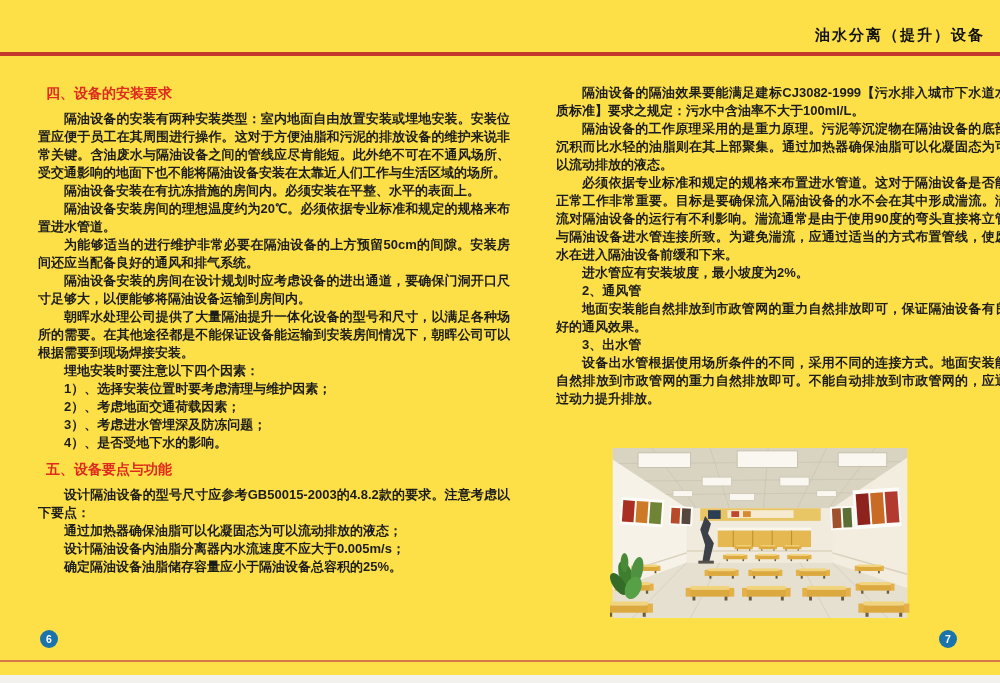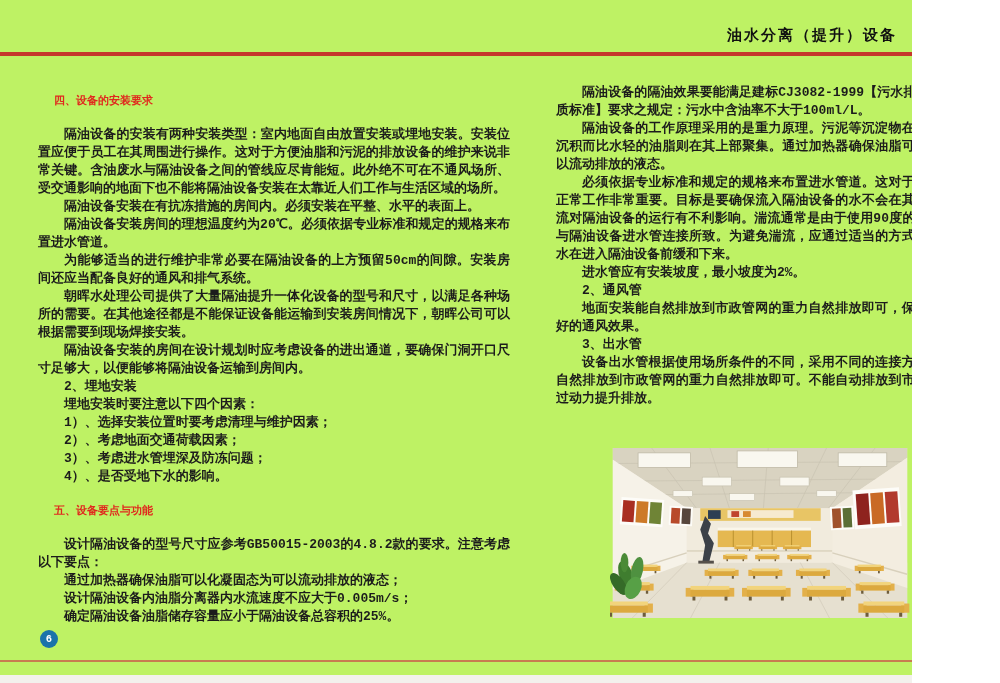--- a/index.html
+++ b/index.html
@@ -1,31 +1,31 @@
 <!DOCTYPE html>
 <html><head>
 <meta charset="utf-8">
 <style>
   html,body{margin:0;padding:0;background:#ffffff;}
   .page{
-    position:relative;width:912px;height:683px;background:#bef264;
-    font-family:Liberation Mono, monospace;overflow:hidden;
+    position:relative;width:1000px;height:683px;background:#fde047;
+    font-family:Liberation Sans, sans-serif;overflow:hidden;
   }
   .doc-title{
     position:absolute;top:26px;right:15px;
     font-size:15px;font-weight:bold;color:#111;letter-spacing:2px;
   }
   .rule-top{position:absolute;left:0;top:52px;width:1000px;height:4px;background:#c5382c;}
   .rule-bottom{position:absolute;left:0;top:660px;width:1000px;height:2px;background:#c9564a;opacity:.75;}
   .edge-strip{position:absolute;left:0;top:675px;width:1000px;height:8px;background:#f3f1ed;}
   .col{position:absolute;color:#1c1c1c;font-size:13px;line-height:18px;font-weight:700;
        text-align:justify;text-justify:inter-character;}
   .col-left{left:38px;top:76px;width:472px;}
   .col-right{left:556px;top:84px;width:452px;}
-  .sec-heading{color:#e02a1e;font-size:11px;margin:16px;}
+  .sec-heading{color:#e02a1e;font-size:14px;margin:8px;}
   .para{margin:0;text-indent:2em;}
   .badge{
     position:absolute;width:18px;height:18px;border-radius:50%;background:#1a73aa;
     color:#fff;font-size:10.5px;font-weight:bold;display:flex;align-items:center;
     justify-content:center;line-height:1;
   }
   .badge-left{left:40px;top:630px;}
   .badge-right{left:939px;top:630px;}
   .photo{position:absolute;left:610px;top:448px;width:300px;height:170px;}
   .photo svg{display:block;}
@@ -37,23 +37,22 @@
 
   <div class="doc-title">油水分离（提升）设备</div>
   <div class="rule-top"></div>
 
   <div class="col col-left">
     <p class="sec-heading">四、设备的安装要求</p>
     <p class="para">隔油设备的安装有两种安装类型：室内地面自由放置安装或埋地安装。安装位置应便于员工在其周围进行操作。这对于方便油脂和污泥的排放设备的维护来说非常关键。含油废水与隔油设备之间的管线应尽肯能短。此外绝不可在不通风场所、受交通影响的地面下也不能将隔油设备安装在太靠近人们工作与生活区域的场所。</p>
     <p class="para">隔油设备安装在有抗冻措施的房间内。必须安装在平整、水平的表面上。</p>
     <p class="para">隔油设备安装房间的理想温度约为20℃。必须依据专业标准和规定的规格来布置进水管道。</p>
     <p class="para">为能够适当的进行维护非常必要在隔油设备的上方预留50cm的间隙。安装房间还应当配备良好的通风和排气系统。</p>
+    <p class="para">隔油设备安装的房间在设计规划时应考虑设备的进出通道，要确保门洞开口尺寸足够大，以便能够将隔油设备运输到房间内。</p>
     <p class="para">朝晖水处理公司提供了大量隔油提升一体化设备的型号和尺寸，以满足各种场所的需要。在其他途径都是不能保证设备能运输到安装房间情况下，朝晖公司可以根据需要到现场焊接安装。</p>
-    <p class="para">隔油设备安装的房间在设计规划时应考虑设备的进出通道，要确保门洞开口尺寸足够大，以便能够将隔油设备运输到房间内。</p>
-    <p class="para">2、埋地安装</p>
     <p class="para">埋地安装时要注意以下四个因素：</p>
     <p class="para">1）、选择安装位置时要考虑清理与维护因素；</p>
     <p class="para">2）、考虑地面交通荷载因素；</p>
     <p class="para">3）、考虑进水管埋深及防冻问题；</p>
     <p class="para">4）、是否受地下水的影响。</p>
     <p class="sec-heading">五、设备要点与功能</p>
     <p class="para">设计隔油设备的型号尺寸应参考GB50015-2003的4.8.2款的要求。注意考虑以下要点：</p>
     <p class="para">通过加热器确保油脂可以化凝固态为可以流动排放的液态；</p>
     <p class="para">设计隔油设备内油脂分离器内水流速度不应大于0.005m/s；</p>
     <p class="para">确定隔油设备油脂储存容量应小于隔油设备总容积的25%。</p>

